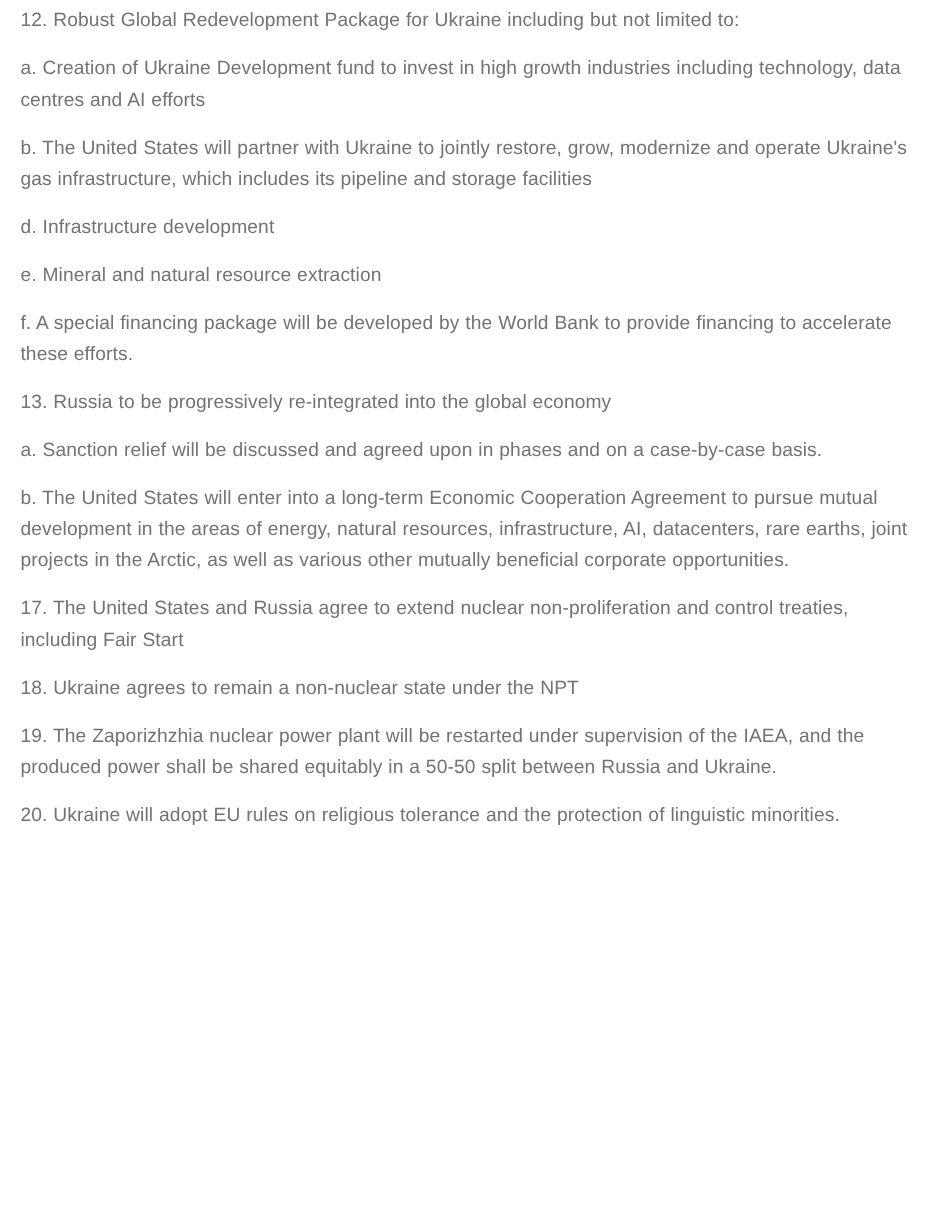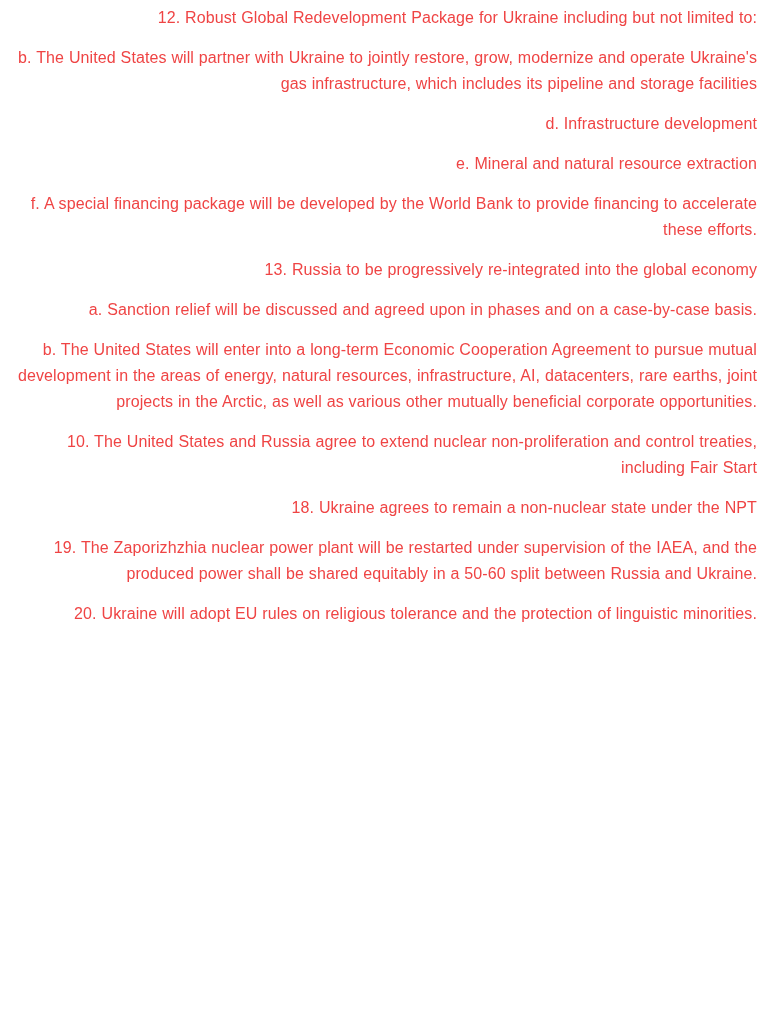--- a/index.html
+++ b/index.html
@@ -16,38 +16,38 @@
   .doc {
     padding: 5px 20px 10px 17px;
     box-sizing: border-box;
     width: 777px;
   }
   .doc p {
     margin: 0 0 14px 0;
     font-size: 16px;
     line-height: 26px;
     font-weight: 400;
-    color: #ef4444;
+    color: #737373;
     letter-spacing: 0.1px;
     word-spacing: 0.3px;
-    text-align: right;
   }
   .doc p:last-child {
     margin-bottom: 12px;
   }
 </style>
 </head>
 <body>
 
 <main class="doc">
   <p>12. Robust Global Redevelopment Package for Ukraine including but not limited to:</p>
+  <p>a. Creation of Ukraine Development fund to invest in high growth industries including technology, data centres and AI efforts</p>
   <p>b. The United States will partner with Ukraine to jointly restore, grow, modernize and operate Ukraine's gas infrastructure, which includes its pipeline and storage facilities</p>
   <p>d. Infrastructure development</p>
   <p>e. Mineral and natural resource extraction</p>
   <p>f. A special financing package will be developed by the World Bank to provide financing to accelerate these efforts.</p>
   <p>13. Russia to be progressively re-integrated into the global economy</p>
   <p>a. Sanction relief will be discussed and agreed upon in phases and on a case-by-case basis.</p>
   <p>b. The United States will enter into a long-term Economic Cooperation Agreement to pursue mutual development in the areas of energy, natural resources, infrastructure, AI, datacenters, rare earths, joint projects in the Arctic, as well as various other mutually beneficial corporate opportunities.</p>
-  <p>10. The United States and Russia agree to extend nuclear non-proliferation and control treaties, including Fair Start</p>
+  <p>17. The United States and Russia agree to extend nuclear non-proliferation and control treaties, including Fair Start</p>
   <p>18. Ukraine agrees to remain a non-nuclear state under the NPT</p>
-  <p>19. The Zaporizhzhia nuclear power plant will be restarted under supervision of the IAEA, and the produced power shall be shared equitably in a 50-60 split between Russia and Ukraine.</p>
+  <p>19. The Zaporizhzhia nuclear power plant will be restarted under supervision of the IAEA, and the produced power shall be shared equitably in a 50-50 split between Russia and Ukraine.</p>
   <p>20. Ukraine will adopt EU rules on religious tolerance and the protection of linguistic minorities.</p>
 </main>
 
 </body></html>

